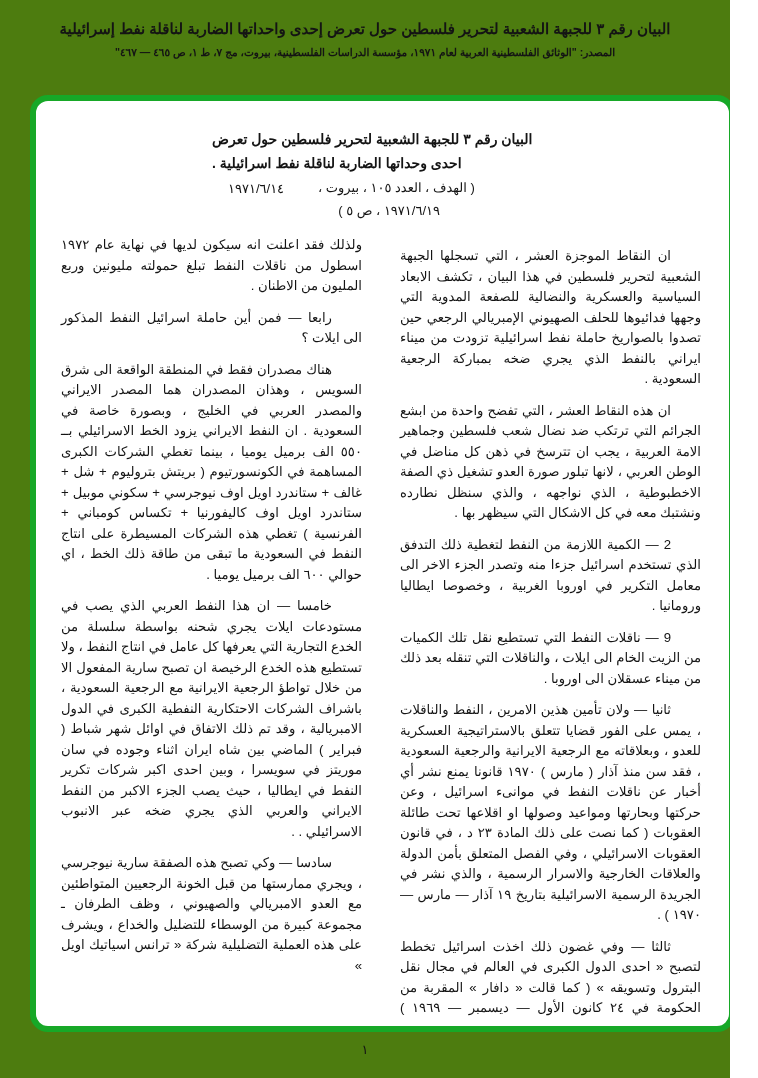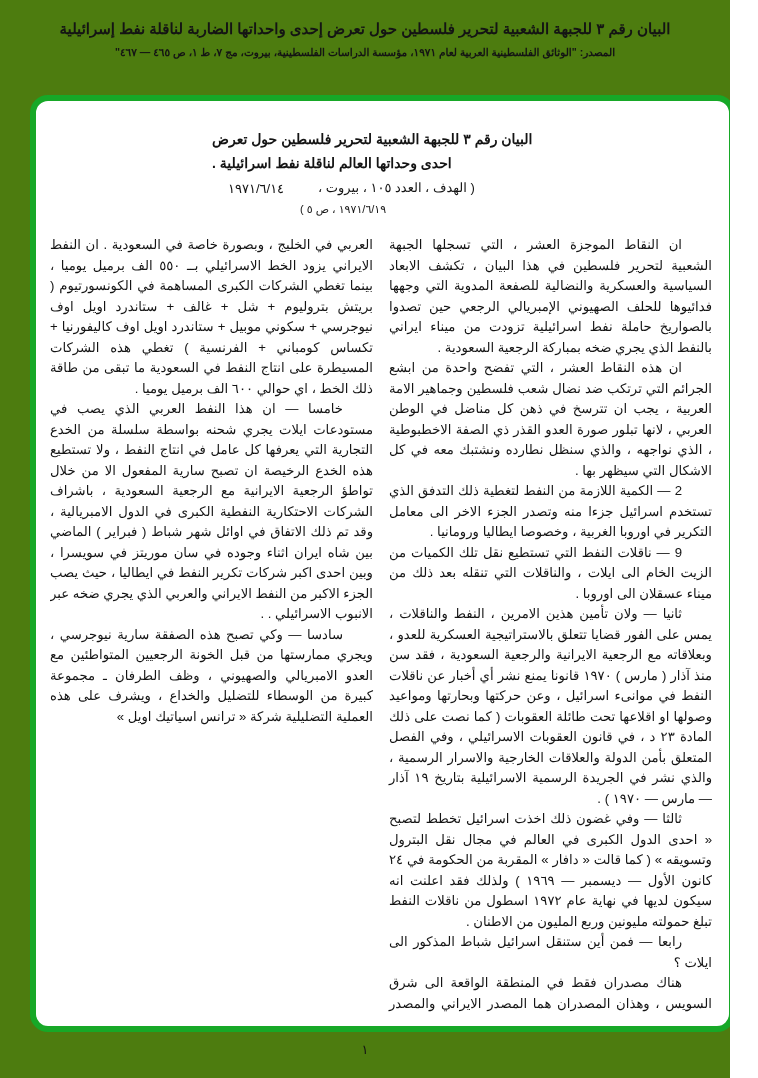--- a/index.html
+++ b/index.html
@@ -62,39 +62,39 @@
     direction: rtl;
     text-align: left;
     font-size: 13px;
     white-space: nowrap;
   }
   .doc-citation-2 {
     position: absolute;
     left: 264px; top: 102px;
     width: 140px;
     direction: rtl;
-    text-align: left;
-    font-size: 11px;
+    text-align: right;
+    font-size: 13px;
     white-space: nowrap;
   }
   .doc-body {
     position: absolute;
     left: 14px; top: 134px;
     width: 662px; height: 784px;
     direction: rtl;
     column-count: 2;
     column-gap: 16px;
     column-fill: auto;
     text-align: justify;
     font-size: 13.2px;
     line-height: 20.5px;
     overflow: hidden;
   }
   .doc-body p {
-    margin: 0;
+    margin: 11px;
     text-indent: 30px;
   }
   .page-number {
     position: absolute;
     left: 0; right: 0;
     top: 1042px;
     text-align: center;
     font-size: 13px;
     direction: rtl;
   }
@@ -106,37 +106,37 @@
 
   <div class="page-header">
     <div class="header-title">البيان رقم ٣ للجبهة الشعبية لتحرير فلسطين حول تعرض إحدى واحداتها الضاربة لناقلة نفط إسرائيلية</div>
     <div class="header-source">المصدر: "الوثائق الفلسطينية العربية لعام ١٩٧١، مؤسسة الدراسات الفلسطينية، بيروت، مج ٧، ط ١، ص ٤٦٥ — ٤٦٧"</div>
   </div>
 
   <div class="green-box">
 
     <div class="doc-title">
       <div>البيان رقم ٣ للجبهة الشعبية لتحرير فلسطين حول تعرض</div>
-      <div>احدى وحداتها العالم لناقلة نفط اسرائيلية .</div>
+      <div>احدى وحداتها الضاربة لناقلة نفط اسرائيلية .</div>
     </div>
 
     <div class="doc-date">١٩٧١/٦/١٤</div>
 
     <div class="doc-citation-1">( الهدف ، العدد ١٠٥ ، بيروت ،</div>
 
     <div class="doc-citation-2">١٩٧١/٦/١٩ ، ص ٥ )</div>
 
     <div class="doc-body">
       <p>ان النقاط الموجزة العشر ، التي تسجلها الجبهة الشعبية لتحرير فلسطين في هذا البيان ، تكشف الابعاد السياسية والعسكرية والنضالية للصفعة المدوية التي وجهها فدائيوها للحلف الصهيوني الإمبريالي الرجعي حين تصدوا بالصواريخ حاملة نفط اسرائيلية تزودت من ميناء ايراني بالنفط الذي يجري ضخه بمباركة الرجعية السعودية .</p>
-      <p>ان هذه النقاط العشر ، التي تفضح واحدة من ابشع الجرائم التي ترتكب ضد نضال شعب فلسطين وجماهير الامة العربية ، يجب ان تترسخ في ذهن كل مناضل في الوطن العربي ، لانها تبلور صورة العدو القذر ذي الصفة الاخطبوطية ، الذي نواجهه ، والذي سنظل نطارده ونشتبك معه في كل الاشكال التي سيظهر بها .</p>
+      <p>ان هذه النقاط العشر ، التي تفضح واحدة من ابشع الجرائم التي ترتكب ضد نضال شعب فلسطين وجماهير الامة العربية ، يجب ان تترسخ في ذهن كل مناضل في الوطن العربي ، لانها تبلور صورة العدو تشغيل ذي الصفة الاخطبوطية ، الذي نواجهه ، والذي سنظل نطارده ونشتبك معه في كل الاشكال التي سيظهر بها .</p>
       <p>2 — الكمية اللازمة من النفط لتغطية ذلك التدفق الذي تستخدم اسرائيل جزءا منه وتصدر الجزء الاخر الى معامل التكرير في اوروبا الغربية ، وخصوصا ايطاليا ورومانيا .</p>
       <p>9 — ناقلات النفط التي تستطيع نقل تلك الكميات من الزيت الخام الى ايلات ، والناقلات التي تنقله بعد ذلك من ميناء عسقلان الى اوروبا .</p>
       <p>ثانيا — ولان تأمين هذين الامرين ، النفط والناقلات ، يمس على الفور قضايا تتعلق بالاستراتيجية العسكرية للعدو ، وبعلاقاته مع الرجعية الايرانية والرجعية السعودية ، فقد سن منذ آذار ( مارس ) ١٩٧٠ قانونا يمنع نشر أي أخبار عن ناقلات النفط في موانىء اسرائيل ، وعن حركتها وبحارتها ومواعيد وصولها او اقلاعها تحت طائلة العقوبات ( كما نصت على ذلك المادة ٢٣ د ، في قانون العقوبات الاسرائيلي ، وفي الفصل المتعلق بأمن الدولة والعلاقات الخارجية والاسرار الرسمية ، والذي نشر في الجريدة الرسمية الاسرائيلية بتاريخ ١٩ آذار — مارس — ١٩٧٠ ) .</p>
       <p>ثالثا — وفي غضون ذلك اخذت اسرائيل تخطط لتصبح « احدى الدول الكبرى في العالم في مجال نقل البترول وتسويقه » ( كما قالت « دافار » المقربة من الحكومة في ٢٤ كانون الأول — ديسمبر — ١٩٦٩ ) ولذلك فقد اعلنت انه سيكون لديها في نهاية عام ١٩٧٢ اسطول من ناقلات النفط تبلغ حمولته مليونين وربع المليون من الاطنان .</p>
-      <p>رابعا — فمن أين ستنقل اسرائيل شباط المذكور الى ايلات ؟</p>
+      <p>رابعا — فمن أين حاملة اسرائيل النفط المذكور الى ايلات ؟</p>
       <p>هناك مصدران فقط في المنطقة الواقعة الى شرق السويس ، وهذان المصدران هما المصدر الايراني والمصدر العربي في الخليج ، وبصورة خاصة في السعودية . ان النفط الايراني يزود الخط الاسرائيلي بــ ٥٥٠ الف برميل يوميا ، بينما تغطي الشركات الكبرى المساهمة في الكونسورتيوم ( بريتش بتروليوم + شل + غالف + ستاندرد اويل اوف نيوجرسي + سكوني موبيل + ستاندرد اويل اوف كاليفورنيا + تكساس كومباني + الفرنسية ) تغطي هذه الشركات المسيطرة على انتاج النفط في السعودية ما تبقى من طاقة ذلك الخط ، اي حوالي ٦٠٠ الف برميل يوميا .</p>
       <p>خامسا — ان هذا النفط العربي الذي يصب في مستودعات ايلات يجري شحنه بواسطة سلسلة من الخدع التجارية التي يعرفها كل عامل في انتاج النفط ، ولا تستطيع هذه الخدع الرخيصة ان تصبح سارية المفعول الا من خلال تواطؤ الرجعية الايرانية مع الرجعية السعودية ، باشراف الشركات الاحتكارية النفطية الكبرى في الدول الامبريالية ، وقد تم ذلك الاتفاق في اوائل شهر شباط ( فبراير ) الماضي بين شاه ايران اثناء وجوده في سان موريتز في سويسرا ، وبين احدى اكبر شركات تكرير النفط في ايطاليا ، حيث يصب الجزء الاكبر من النفط الايراني والعربي الذي يجري ضخه عبر الانبوب الاسرائيلي . .</p>
       <p>سادسا — وكي تصبح هذه الصفقة سارية نيوجرسي ، ويجري ممارستها من قبل الخونة الرجعيين المتواطئين مع العدو الامبريالي والصهيوني ، وظف الطرفان ـ مجموعة كبيرة من الوسطاء للتضليل والخداع ، ويشرف على هذه العملية التضليلية شركة « ترانس اسياتيك اويل »</p>
     </div>
 
   </div>
 
   <div class="page-number">١</div>
 
 </div>

